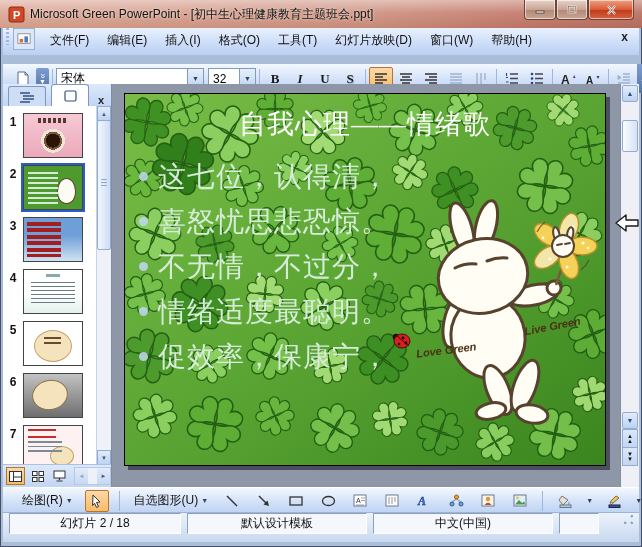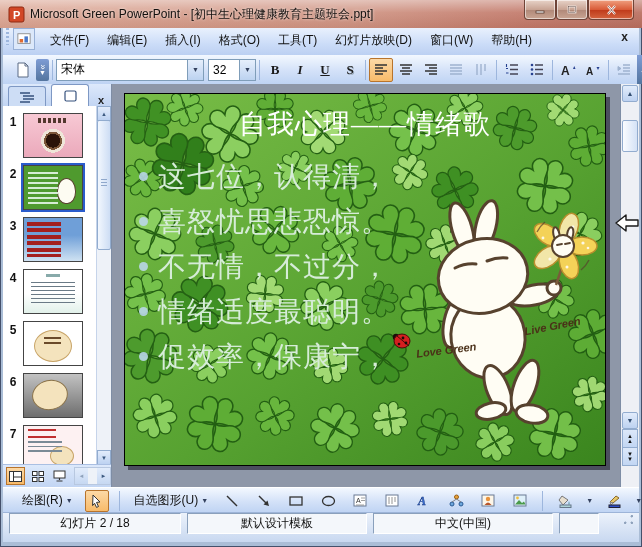--- a/index.html
+++ b/index.html
@@ -21,21 +21,21 @@
   .menubar{position:absolute;left:3px;right:3px;top:28px;height:27px;
     background:linear-gradient(180deg,#e9f1fd,#cbdcf8 60%,#bcd0f2);display:flex;align-items:flex-start;
     border-bottom:1px solid #a8bfe0;}
   .grip{width:3px;height:17px;margin:0 4px 0 3px;
     background:repeating-linear-gradient(180deg,#9db6dd 0 2px,transparent 2px 4px);}
   .menu-appic{width:20px;height:20px;margin-right:6px;border:1px solid #98b0d6;background:#dce8fa;
     display:flex;align-items:center;justify-content:center;}
   .mitem{font-size:12px;color:#111;padding:4px 9px;white-space:nowrap;}
   .menu-close{margin-left:auto;margin-right:6px;font-size:12px;font-weight:bold;color:#222;padding:2px 5px;}
   
-  .toolbar{position:absolute;left:3px;right:3px;top:55px;height:29px;
+  .toolbar{position:absolute;left:3px;right:3px;top:64px;height:29px;
     background:linear-gradient(180deg,#f3f8ff,#d3e1f8 55%,#bed3f3);display:flex;align-items:center;gap:1px;
     border-bottom:1px solid #a0b8de;}
   .tbtn{width:22px;height:22px;display:flex;align-items:center;justify-content:center;border:1px solid transparent;border-radius:2px;flex:0 0 auto;}
   .tbtn.active{background:linear-gradient(180deg,#fcd9a6,#f8bb6a);border-color:#b8742c;}
   .tbtn.disabled svg path, .tbtn.disabled svg line{stroke:#9fb2cf;}
   .sep{width:1px;height:20px;background:#9db6dd;margin:0 2px;flex:0 0 auto;}
   .combo{height:20px;background:#fff;border:1px solid #7f9db9;display:flex;align-items:center;flex:0 0 auto;}
   .combo .cval{font-size:12px;padding:0 4px;color:#000;flex:1;white-space:nowrap;overflow:hidden;}
   .combo .cdrop{width:15px;height:100%;background:linear-gradient(180deg,#e6effc,#bcd2f0);border-left:1px solid #7f9db9;
      display:flex;align-items:center;justify-content:center;font-size:7px;color:#33415e;}

